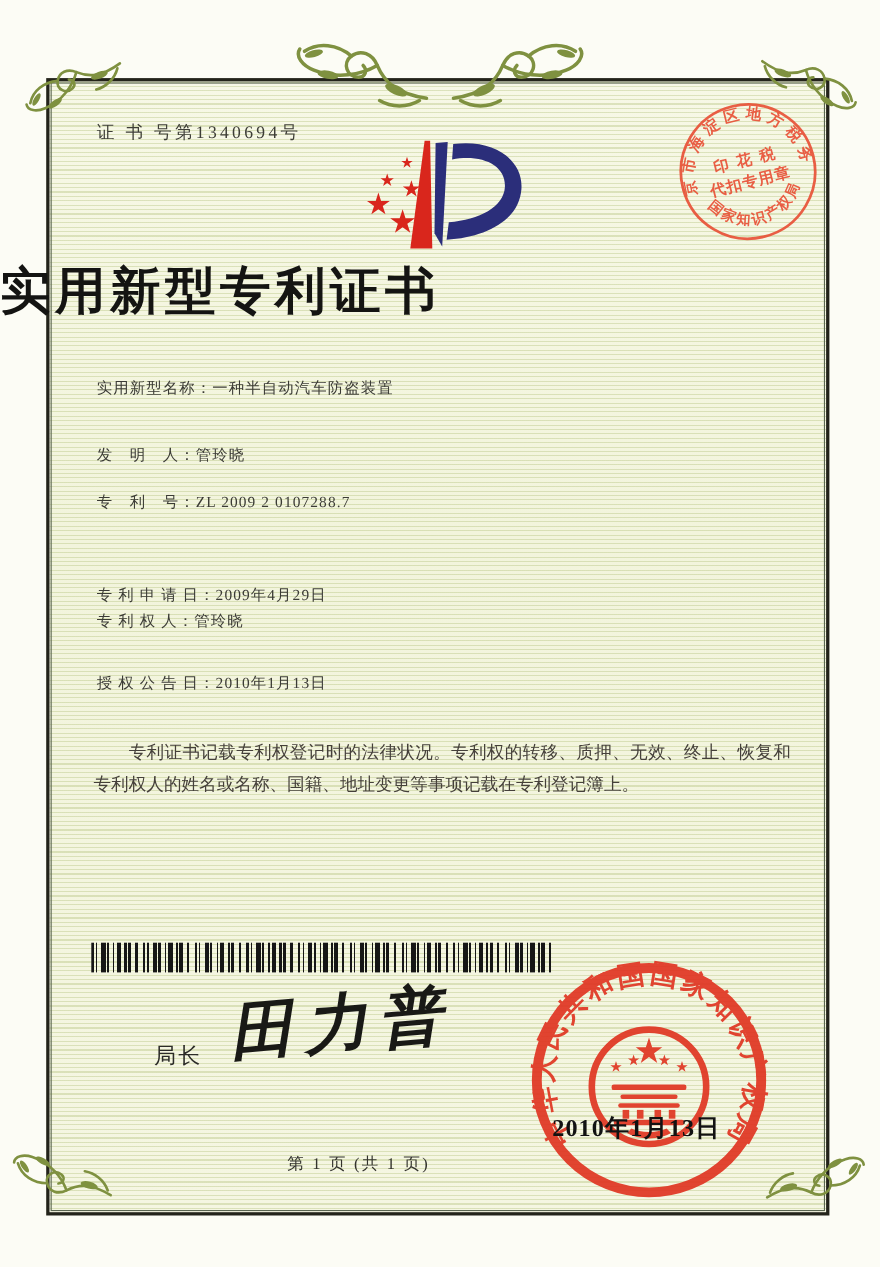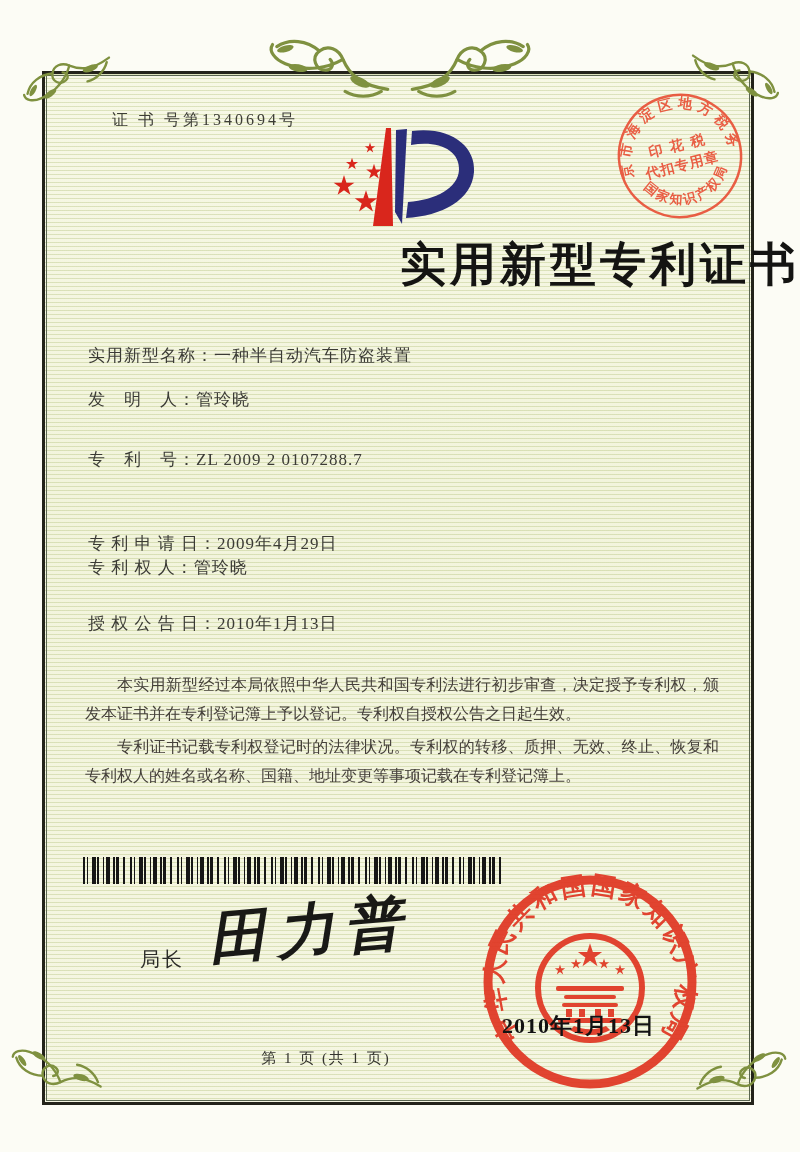--- a/index.html
+++ b/index.html
@@ -22,25 +22,25 @@
   }
   .ornament{position:absolute;color:#7f9140;}
   .ornament svg{display:block;}
   .top-ornament{left:256px;top:36px;width:288px;height:64px;display:flex;}
   .corner{width:96px;height:52px;}
   .corner.tl{left:18px;top:52px;transform:rotate(135deg) scaleY(-1);}
   .corner.tr{left:688px;top:50px;transform:rotate(45deg);}
   .corner.bl{left:8px;top:1044px;transform:rotate(-140deg);}
   .corner.br{left:694px;top:1046px;transform:rotate(-40deg) scaleY(-1);}
   
-  .cert-no{position:absolute;left:88px;top:110px;font-size:16px;letter-spacing:3px;color:#3d3d36;margin-left:24px;}
-  .title{position:absolute;left:0;top:234px;width:800px;text-align:right;
+  .cert-no{position:absolute;left:88px;top:110px;font-size:16px;letter-spacing:3px;color:#3d3d36;}
+  .title{position:absolute;left:0;top:234px;width:800px;text-align:left;
     font-size:46px;font-weight:700;color:#141412;letter-spacing:4px;}
-  .field{position:absolute;left:88px;font-size:17px;color:#3b3b35;letter-spacing:1px;white-space:nowrap;}
-  .f0{top:344px}.f1{top:388px}.f2{top:448px}.f3{top:532px}.f4{top:556px}.f5{top:612px}
+  .field{position:absolute;left:88px;font-size:14px;color:#3b3b35;letter-spacing:1px;white-space:nowrap;}
+  .f0{top:344px}.f1{top:405px}.f2{top:448px}.f3{top:532px}.f4{top:556px}.f5{top:612px}
   .bodytext{position:absolute;left:85px;top:670px;width:634px;font-size:16px;
     line-height:29px;color:#45403a;text-align:justify;}
   .bodytext p{margin:0 0 4px;text-indent:2em;}
   .barcode{position:absolute;left:83px;top:857px;width:420px;height:27px;
     background:repeating-linear-gradient(90deg,
       #161616 0 2px,transparent 2px 4px,
       #161616 4px 5px,transparent 5px 9px,
       #161616 9px 13px,transparent 13px 14px,
       #161616 14px 16px,transparent 16px 20px,
       #161616 20px 21px,transparent 21px 23px,
@@ -150,21 +150,20 @@
 <div class="title">实用新型专利证书</div>
 
 <div class="field f0"><span>实用新型名称：</span><span>一种半自动汽车防盗装置</span></div>
 <div class="field f1"><span>发　明　人：</span><span>管玲晓</span></div>
 <div class="field f2"><span>专　利　号：</span><span>ZL 2009 2 0107288.7</span></div>
 <div class="field f3"><span>专 利 申 请 日：</span><span>2009年4月29日</span></div>
 <div class="field f4"><span>专 利 权 人：</span><span>管玲晓</span></div>
 <div class="field f5"><span>授 权 公 告 日：</span><span>2010年1月13日</span></div>
 
 <div class="bodytext">
-  <p>本实用新型经过本局依照中华人民共和国专利法进行初步审查，决定授予专利权，颁发本证书并在专利登记簿上予以登记。专利权自授权公告之日起生效。</p>
   <p>专利证书记载专利权登记时的法律状况。专利权的转移、质押、无效、终止、恢复和专利权人的姓名或名称、国籍、地址变更等事项记载在专利登记簿上。</p>
 </div>
 
 <div class="barcode"></div>
 
 <div class="sig-label">局长</div>
 <div class="sig-name">田力普</div>
 
 <svg class="seal" viewBox="0 0 224 224">
   <g opacity="0.92">

